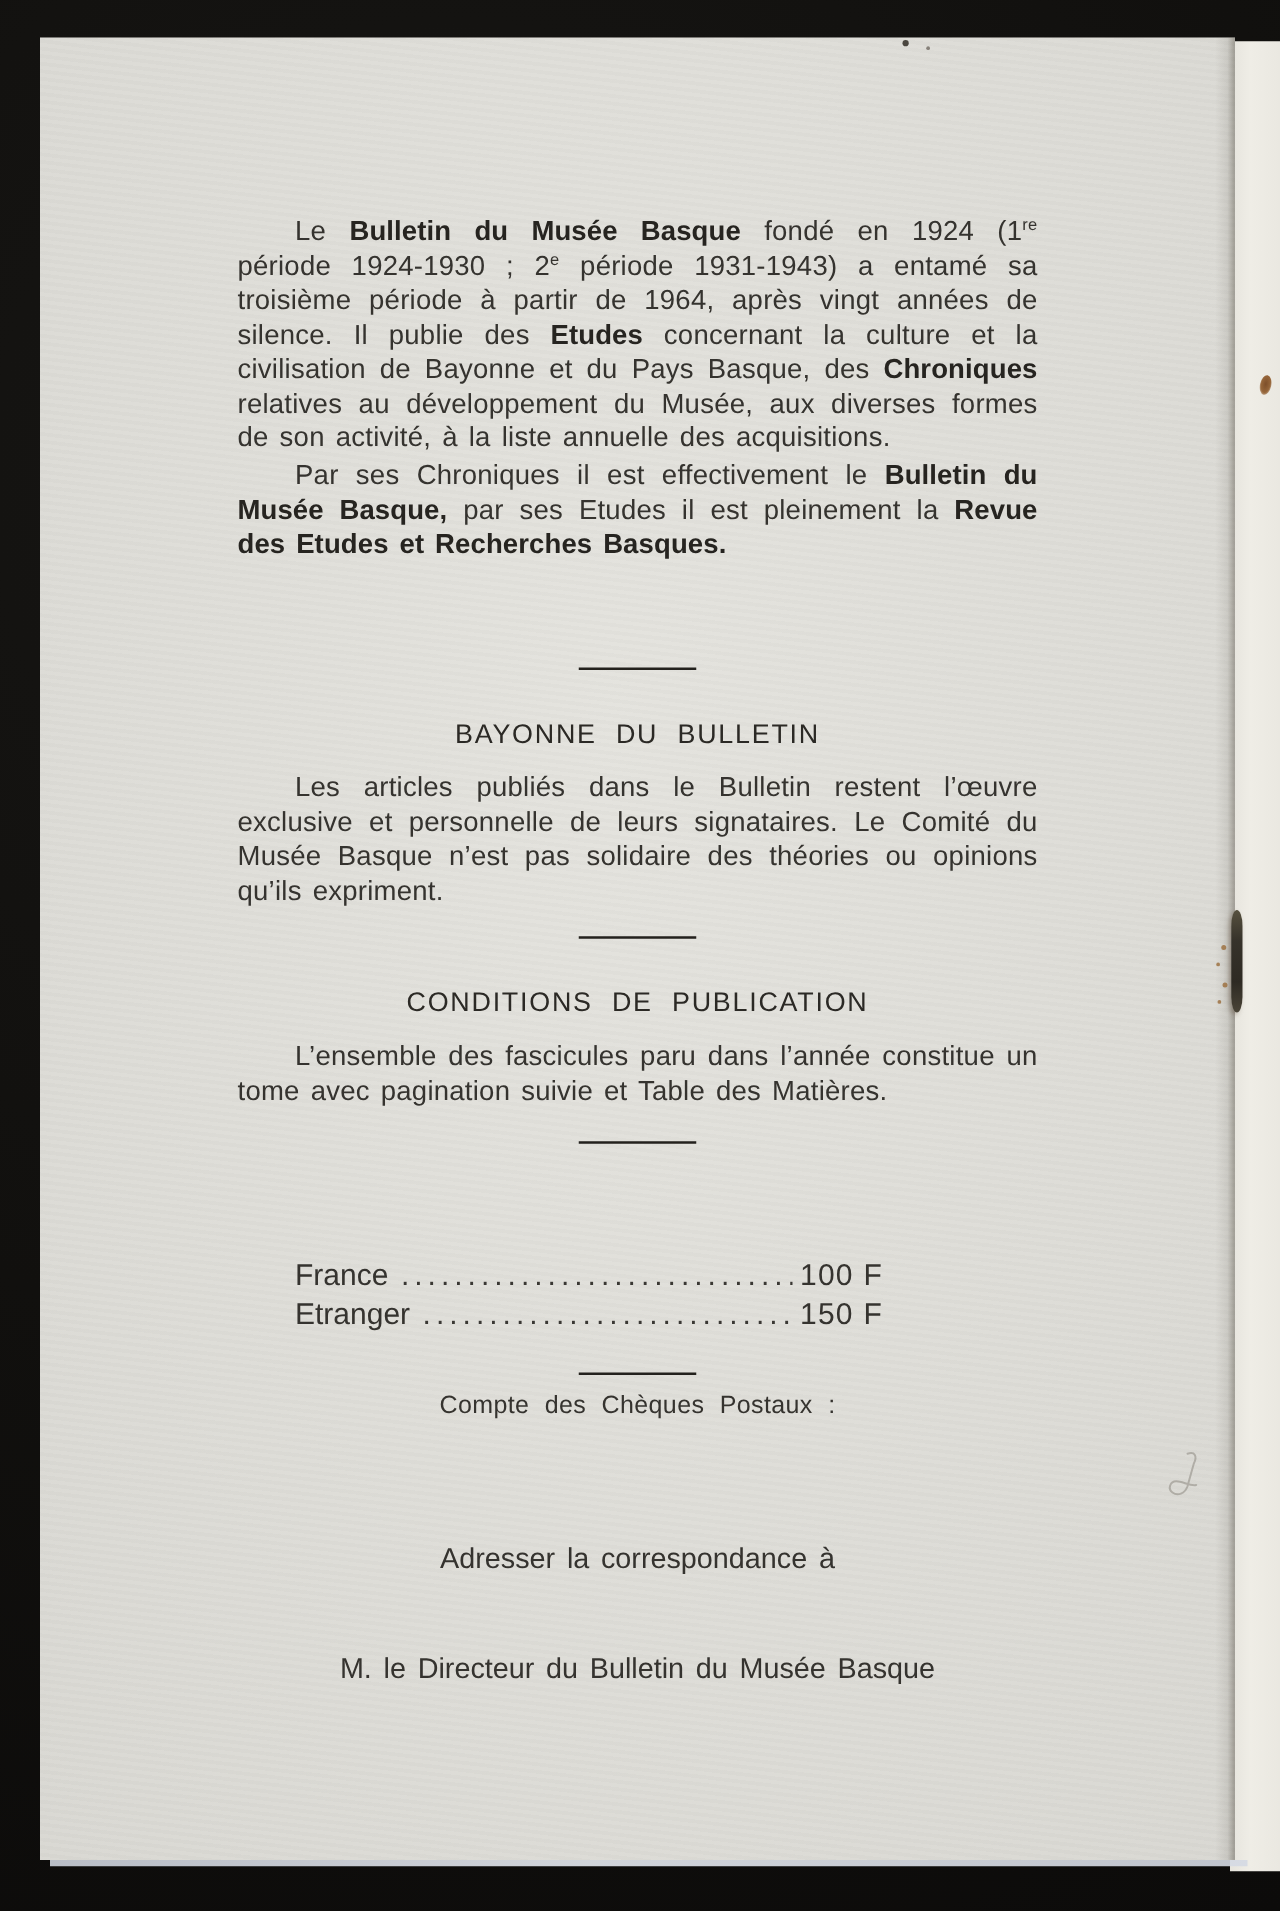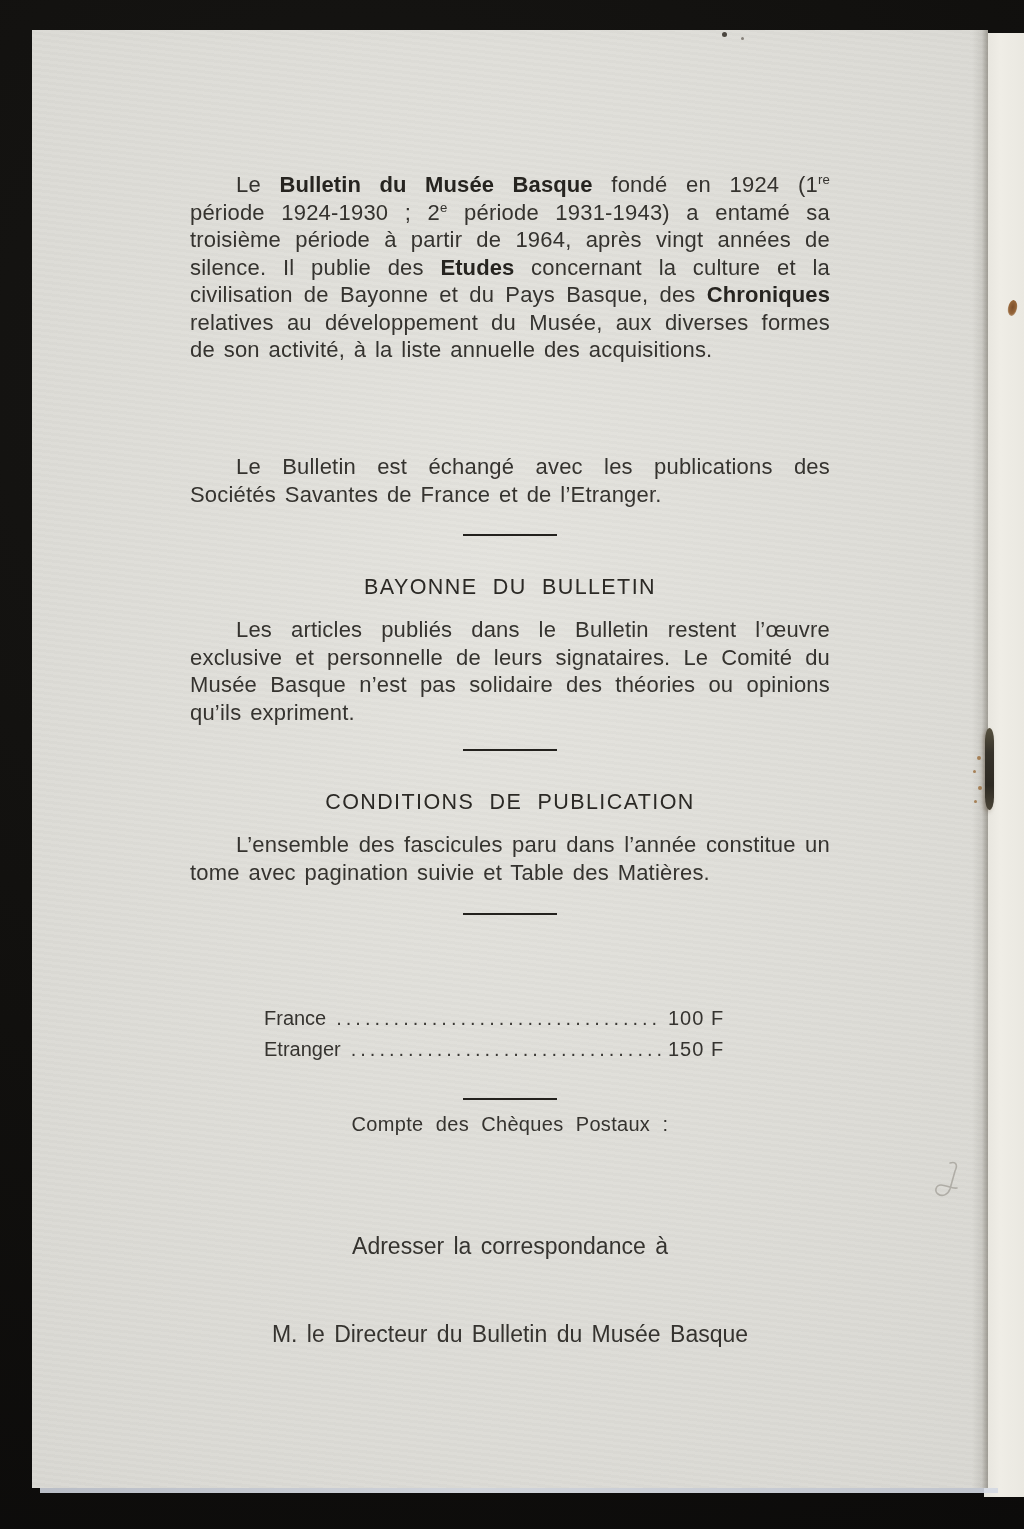--- a/index.html
+++ b/index.html
@@ -74,22 +74,22 @@
     font-size: 21.5px;
     line-height: 26px;
     text-align: center;
     letter-spacing: 1.4px;
     word-spacing: 8px;
     color: #2b2925;
   }
 
   .price-block {
     position: absolute;
-    left: 232px; width: 466px;
-    font-size: 20px;
+    left: 204px; width: 466px;
+    font-size: 24px;
     color: #35332f;
   }
   .price-row {
     display: flex;
     align-items: baseline;
     height: 31px;
     white-space: nowrap;
   }
   .price-dots {
     flex: 1;
@@ -138,22 +138,22 @@
 </style>
 </head>
 <body>
 
 <div class="page-behind"></div>
 
 <div class="page">
 
   <div class="col body-text" style="top:141px;"><span>Le </span><span class="b">Bulletin du Musée Basque</span><span> fondé en 1924 (1</span><sup>re</sup><span> période 1924-1930 ; 2</span><sup>e</sup><span> période 1931-1943) a entamé sa troisième période à partir de 1964, après vingt années de silence. Il publie des </span><span class="b">Etudes</span><span> concernant la culture et la civilisation de Bayonne et du Pays Basque, des </span><span class="b">Chroniques</span><span> relatives au développement du Musée, aux diverses formes de son activité, à la liste annuelle des acquisitions.</span></div>
 
-
-  <div class="col body-text" style="top:423px;"><span>Le Bulletin est échangé avec les publications des Sociétés Savantes de France et de l’Etranger.</span></div>
+  <div class="col body-text" style="top:336px;"><span>Par ses Chroniques il est effectivement le </span><span class="b">Bulletin du Musée Basque,</span><span> par ses Etudes il est pleinement la </span><span class="b">Revue des Etudes et Recherches Basques.</span></div>
+
 
   <div class="rule" style="top:504px;"></div>
 
   <div class="col heading" style="top:544px;">BAYONNE DU BULLETIN</div>
 
   <div class="col body-text" style="top:586px;"><span>Les articles publiés dans le Bulletin restent l’œuvre exclusive et personnelle de leurs signataires. Le Comité du Musée Basque n’est pas solidaire des théories ou opinions qu’ils expriment.</span></div>
 
   <div class="rule" style="top:719px;"></div>
 
   <div class="col heading" style="top:759px;">CONDITIONS DE PUBLICATION</div>

